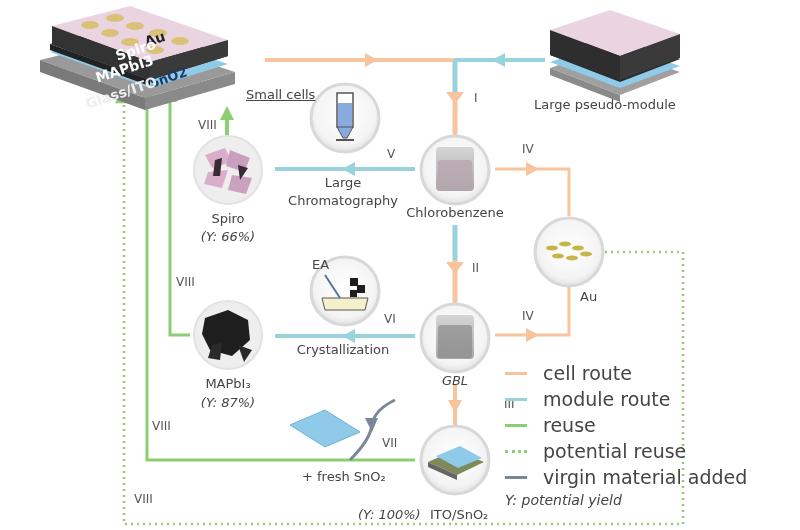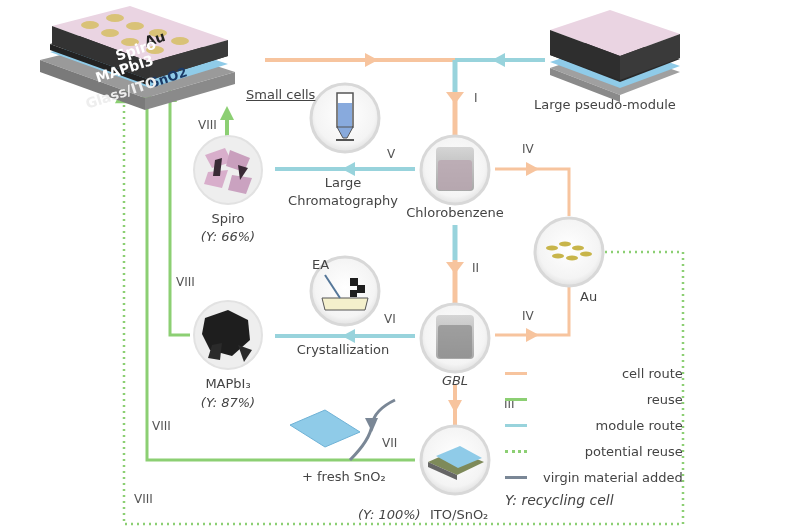--- a/index.html
+++ b/index.html
@@ -6,21 +6,21 @@
   body { width: 800px; height: 530px; position: relative; overflow: hidden;
          font-family: "DejaVu Sans", sans-serif; color: #404040; }
   svg#diagram { position: absolute; left: 0; top: 0; }
   .lbl { position: absolute; font-size: 13px; color: #444; white-space: nowrap; line-height: 1.15; }
   .lbl.c { transform: translateX(-50%); text-align: center; }
   .it { font-style: italic; }
   .roman { font-size: 12px; color: #555; }
   .layer-lbl { position: absolute; font-weight: bold; color: #fff; font-size: 15px; white-space: nowrap;
                transform-origin: left center; }
   .legend { position: absolute; left: 505px; top: 360px; }
-  .leg-row { display: flex; align-items: center; height: 26px; font-size: 13px; color: #444; justify-content: space-between; }
+  .leg-row { display: flex; align-items: center; height: 26px; font-size: 19px; color: #444; }
   .leg-swatch { width: 22px; height: 0; margin-right: 16px; border-top: 3px solid; }
   .leg-yield { font-style: italic; font-size: 14px; color: #444; margin-top: 2px; }
 </style>
 </head>
 <body>
 
 <svg id="diagram" width="800" height="530" viewBox="0 0 800 530">
   <defs>
     <radialGradient id="circFill" cx="50%" cy="45%" r="55%">
       <stop offset="0%" stop-color="#ffffff"></stop>
@@ -209,29 +209,29 @@
 <span class="lbl roman" style="left:176px; top:276px;">VIII</span>
 <span class="lbl roman" style="left:152px; top:420px;">VIII</span>
 <span class="lbl roman" style="left:134px; top:493px;">VIII</span>
 
 <div class="legend">
   <div class="leg-row">
     <span class="leg-swatch" style="border-top-color:#f7c49e;"></span>
     <span>cell route</span>
   </div>
   <div class="leg-row">
+    <span class="leg-swatch" style="border-top-color:#98d3dc;"></span>
+    <span>module route</span>
+  </div>
+  <div class="leg-row">
     <span class="leg-swatch" style="border-top-color:#8ccf73;"></span>
     <span>reuse</span>
   </div>
   <div class="leg-row">
-    <span class="leg-swatch" style="border-top-color:#98d3dc;"></span>
-    <span>module route</span>
-  </div>
-  <div class="leg-row">
     <span class="leg-swatch" style="border-top: 3px dotted #8ccf73;"></span>
     <span>potential reuse</span>
   </div>
   <div class="leg-row">
     <span class="leg-swatch" style="border-top-color:#7a8796;"></span>
     <span>virgin material added</span>
   </div>
-  <div class="leg-yield">Y: recycling cell</div>
+  <div class="leg-yield">Y: potential yield</div>
 </div>
 
 </body></html>

